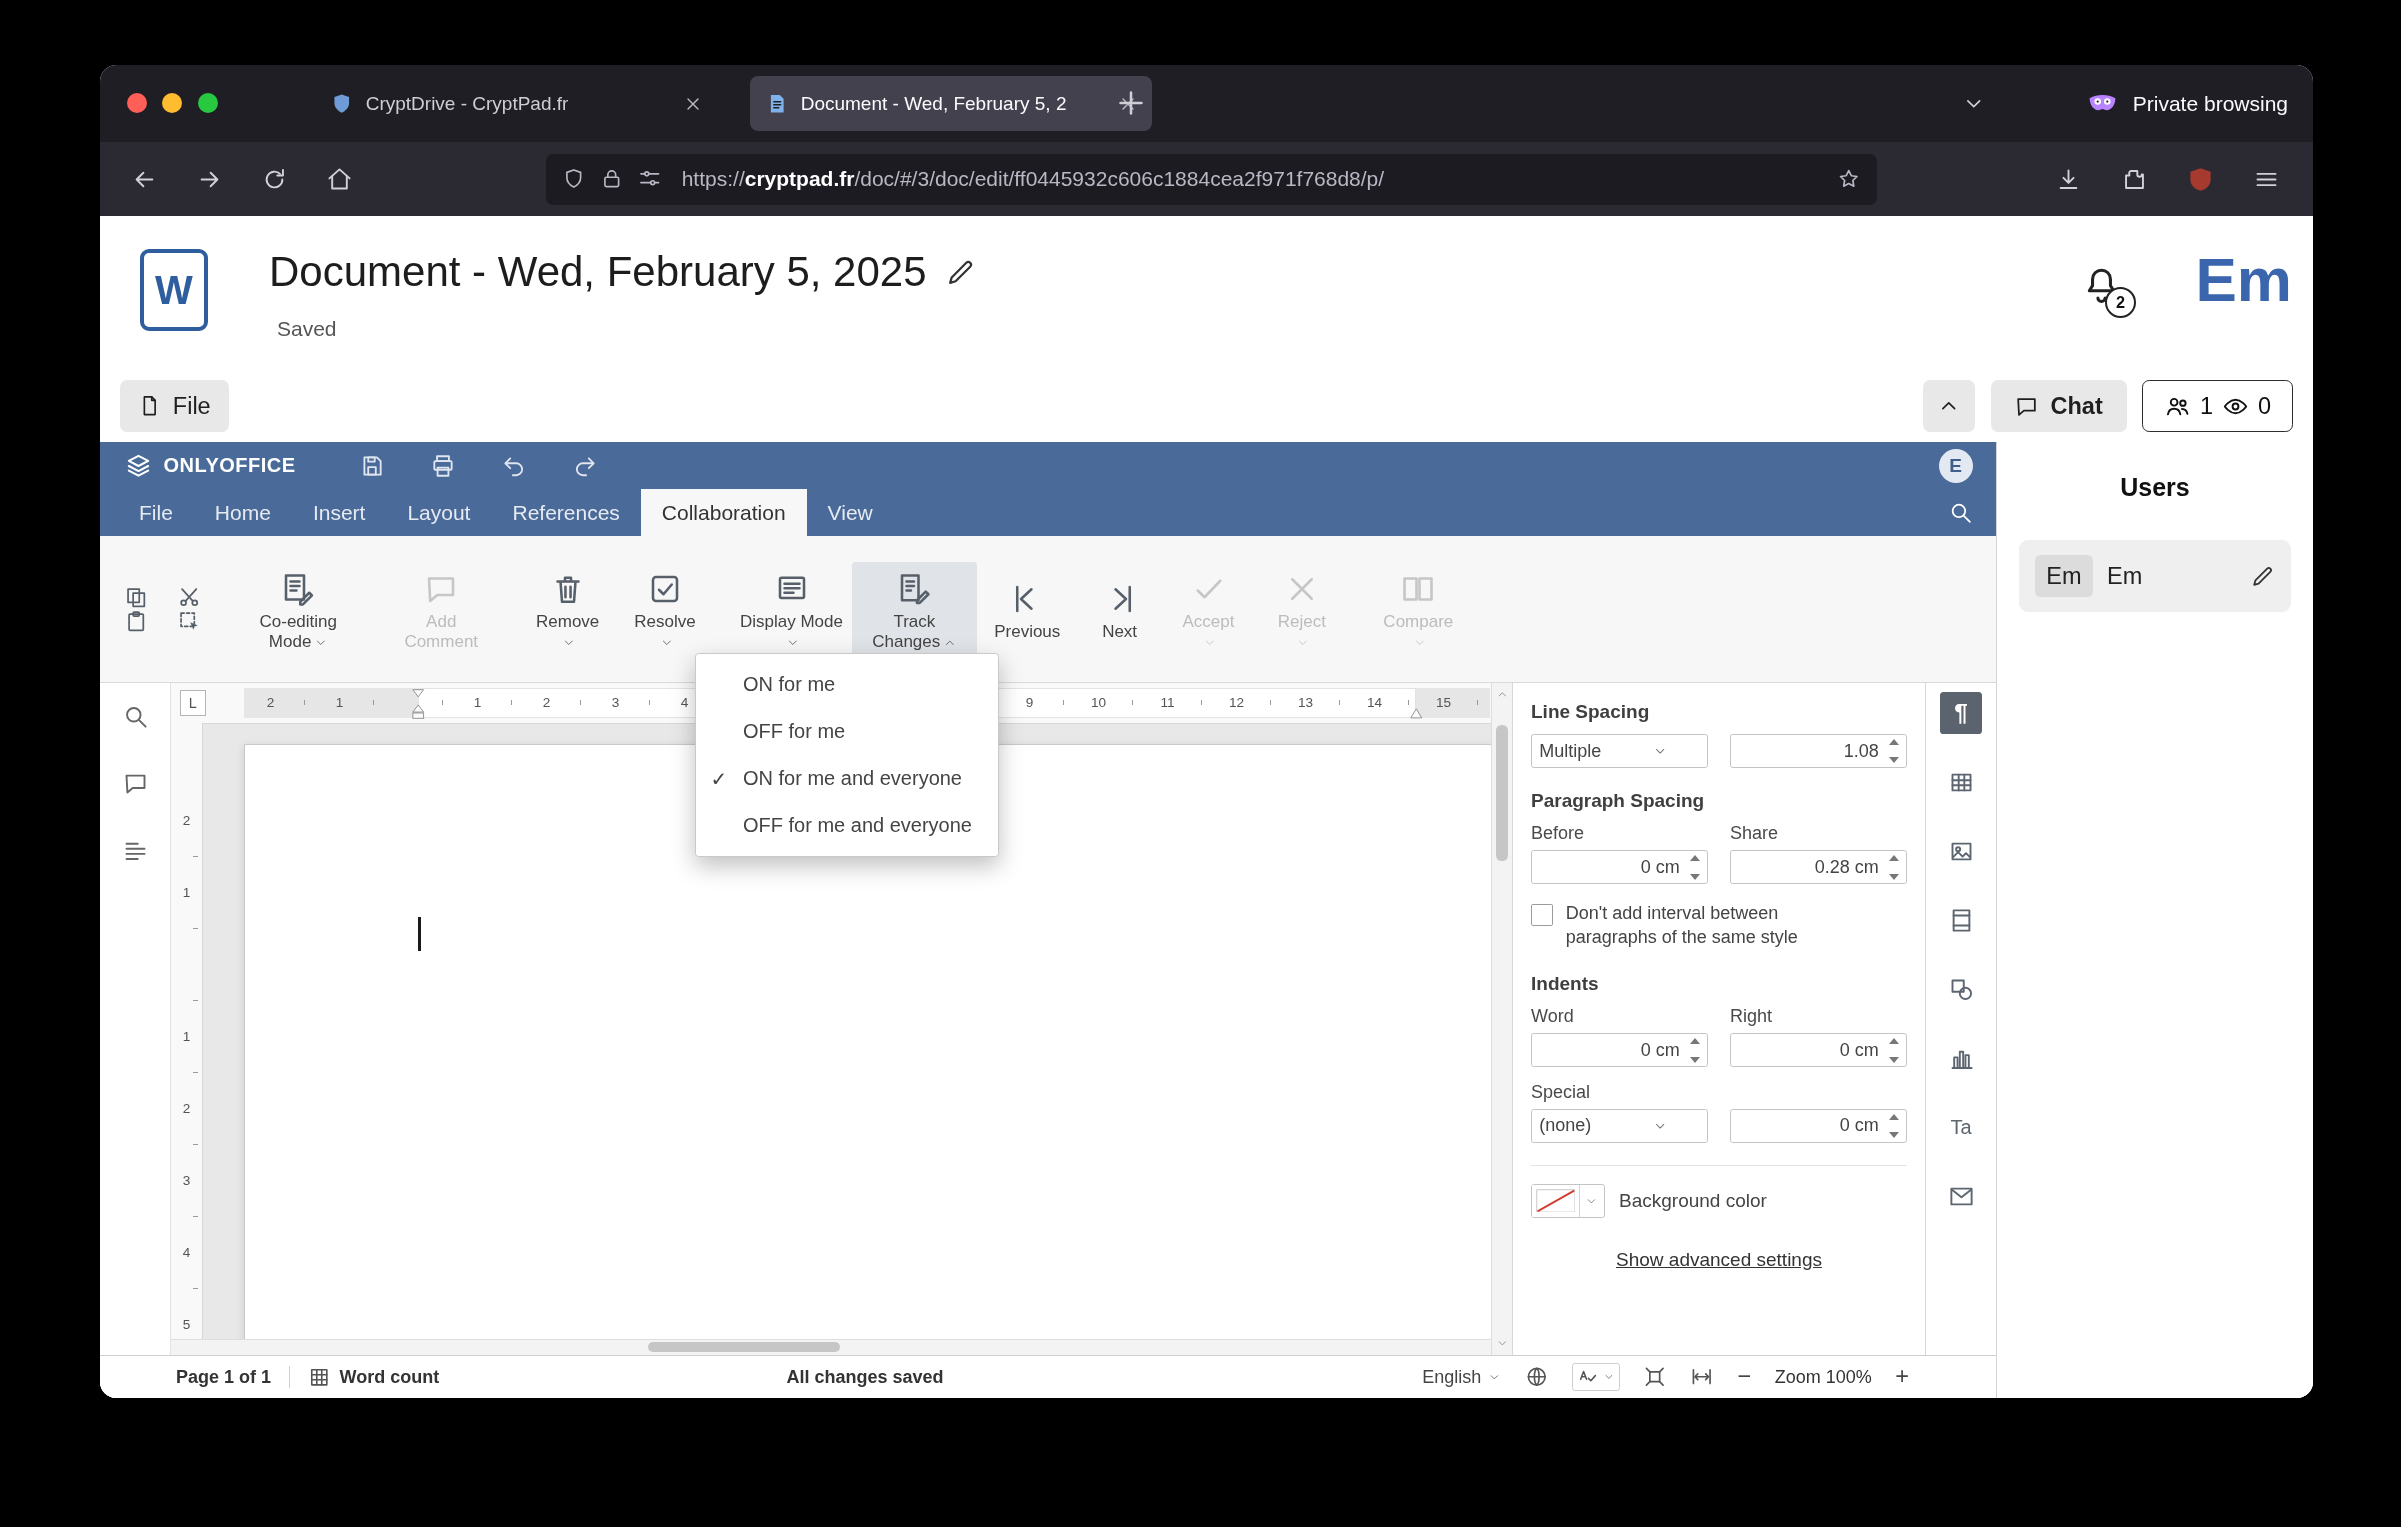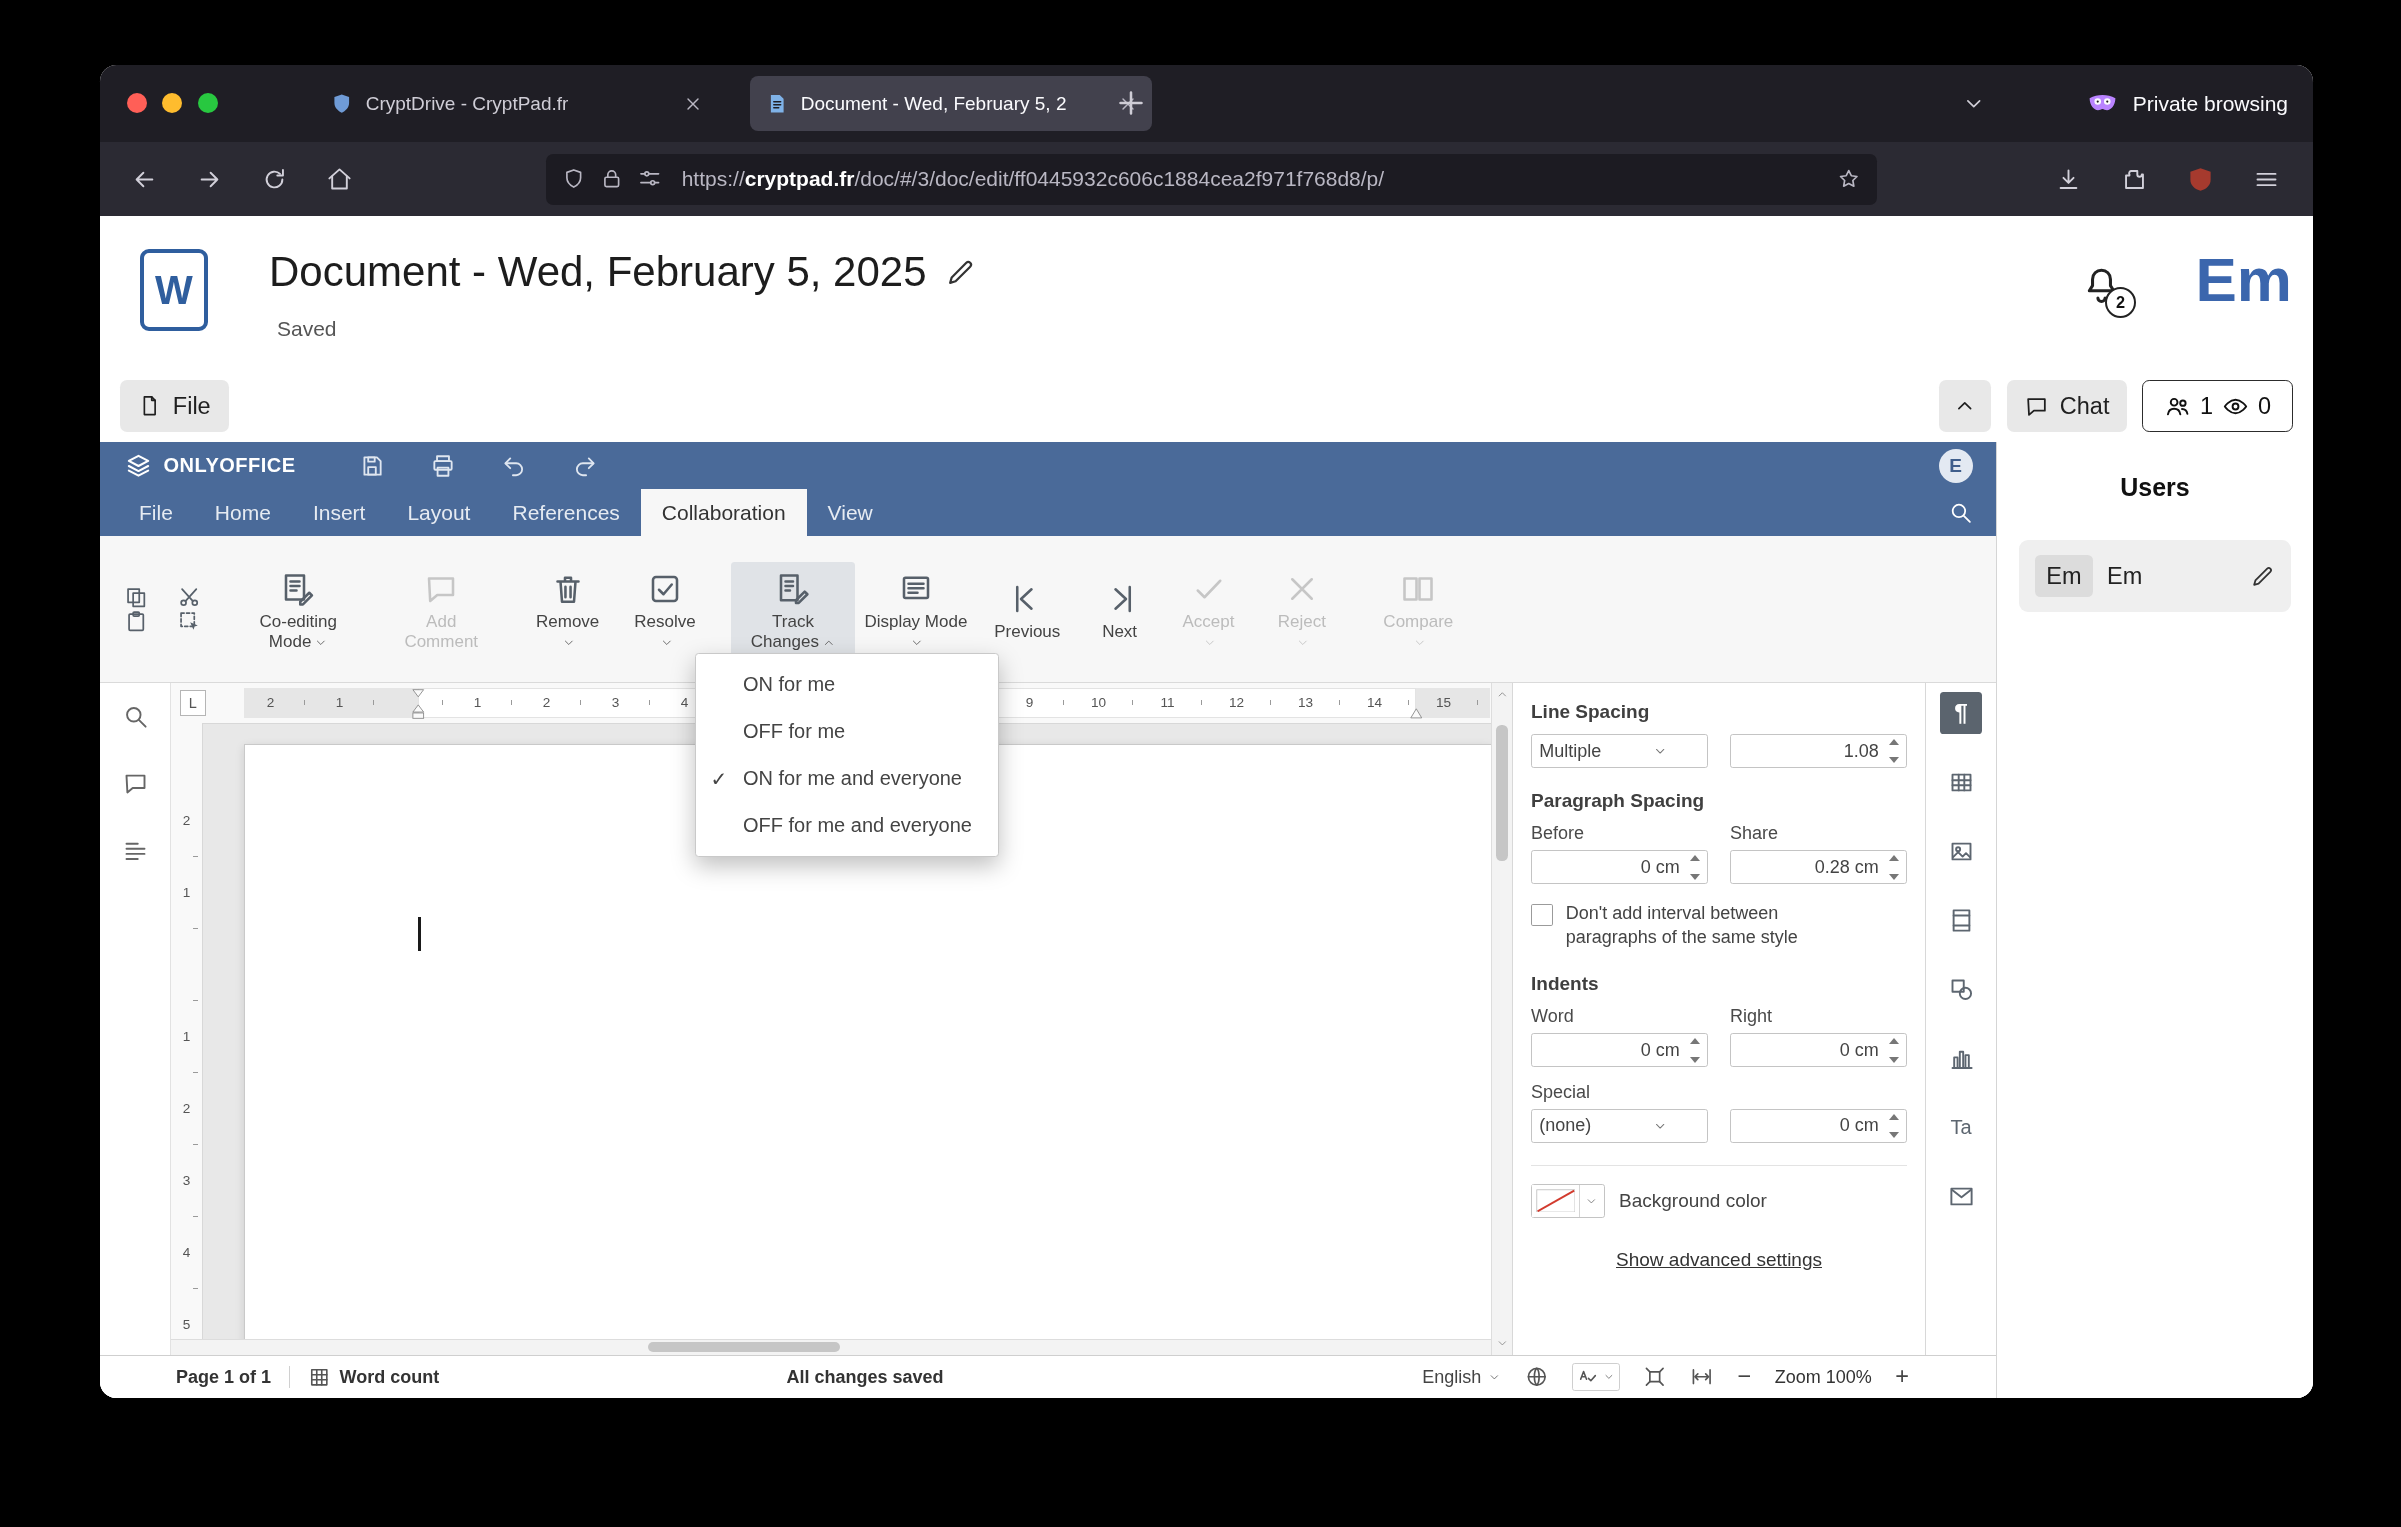--- a/index.html
+++ b/index.html
@@ -63,21 +63,21 @@
   .btn-slate{background:#6f8099;color:#fff;}
   .btn-slate [data-icon]{color:#fff;}
   .file-btn{position:absolute;left:20px;top:10px;width:109px;}
   .file-btn [data-icon]{width:23.5px;height:23.5px;}
   .center-actions{position:absolute;left:811px;top:10px;display:flex;gap:18px;}
   .share-btn{width:143px;} .access-btn{width:154px;}
   .center-actions [data-icon]{width:23.5px;height:23.5px;}
   .right-actions{position:absolute;right:20px;top:10px;display:flex;gap:15.4px;align-items:center;}
   .collapse-btn{width:52px;}
   .collapse-btn [data-icon]{width:23.5px;height:23.5px;}
-  .chat-btn{width:120px;}
+  .chat-btn{width:136px;font-weight:bold;}
   .chat-btn [data-icon]{width:25px;height:25px;}
   .users-count{width:151px;height:52px;border:1.8px solid #2c2c2c;border-radius:7.2px;background:#fff;
                display:flex;align-items:center;justify-content:center;gap:9px;font-size:23.5px;color:#111;box-sizing:border-box;}
   .users-count [data-icon]{width:27px;height:27px;color:#111;}
 
   .main-row{flex:1;display:flex;min-height:0;}
   .editor-col{width:1896px;display:flex;flex-direction:column;min-width:0;flex:none;}
 
   
   .oo-top{height:47px;background:#4a6a99;display:flex;align-items:center;padding:0 23.5px;flex:none;}
@@ -573,44 +573,44 @@
                   <path d="M8 12.5l3 3 5.5-6.5"></path>
                 </svg>
               </span>
             <span class="tb-label"><span>Resolve</span><br><span class="chev" data-icon="chevron-down">
                   <svg viewBox="0 0 24 24" fill="none" stroke="currentColor" stroke-width="1.7" stroke-linecap="round" stroke-linejoin="round">
                     <path d="M6 9l6 6 6-6"></path>
                   </svg>
                 </span></span>
           </div>
           <div class="tb-sep"></div>
+          <div class="tb-btn w-dm">
+            <span data-icon="display">
+                <svg viewBox="0 0 24 24" fill="none" stroke="currentColor" stroke-width="1.7" stroke-linecap="round" stroke-linejoin="round">
+                  <rect x="4" y="4.5" width="16" height="13.5" rx="1"></rect>
+                  <path d="M7 8.5h10M7 11.5h10M7 14.5h6"></path>
+                </svg>
+              </span>
+            <span class="tb-label"><span>Display Mode</span><span class="chev" data-icon="chevron-down">
+                  <svg viewBox="0 0 24 24" fill="none" stroke="currentColor" stroke-width="1.7" stroke-linecap="round" stroke-linejoin="round">
+                    <path d="M6 9l6 6 6-6"></path>
+                  </svg>
+                </span></span>
+          </div>
           <div class="tb-btn pressed w-tc">
             <span data-icon="track">
                 <svg viewBox="0 0 24 24" fill="none" stroke="currentColor" stroke-width="1.7" stroke-linecap="round" stroke-linejoin="round">
                   <rect x="4" y="3" width="11" height="16.5"></rect>
                   <path d="M7 7h5M7 10h5M7 13h3"></path>
                   <path d="M14 19.5l5.8-5.8 1.8 1.8-5.8 5.8H14z"></path>
                 </svg>
               </span>
             <span class="tb-label"><span>Track Changes</span><span class="chev" data-icon="chevron-up">
                   <svg viewBox="0 0 24 24" fill="none" stroke="currentColor" stroke-width="1.7" stroke-linecap="round" stroke-linejoin="round">
                     <path d="M6 15l6-6 6 6"></path>
-                  </svg>
-                </span></span>
-          </div>
-          <div class="tb-btn w-dm">
-            <span data-icon="display">
-                <svg viewBox="0 0 24 24" fill="none" stroke="currentColor" stroke-width="1.7" stroke-linecap="round" stroke-linejoin="round">
-                  <rect x="4" y="4.5" width="16" height="13.5" rx="1"></rect>
-                  <path d="M7 8.5h10M7 11.5h10M7 14.5h6"></path>
-                </svg>
-              </span>
-            <span class="tb-label"><span>Display Mode</span><span class="chev" data-icon="chevron-down">
-                  <svg viewBox="0 0 24 24" fill="none" stroke="currentColor" stroke-width="1.7" stroke-linecap="round" stroke-linejoin="round">
-                    <path d="M6 9l6 6 6-6"></path>
                   </svg>
                 </span></span>
           </div>
           <div class="tb-btn w-pv">
             <span data-icon="prev">
                 <svg viewBox="0 0 24 24" fill="none" stroke="currentColor" stroke-width="1.7" stroke-linecap="round" stroke-linejoin="round">
                   <path d="M15 5.5L8 12l7 6.5"></path>
                   <path d="M5.5 4v16"></path>
                 </svg>
               </span>

